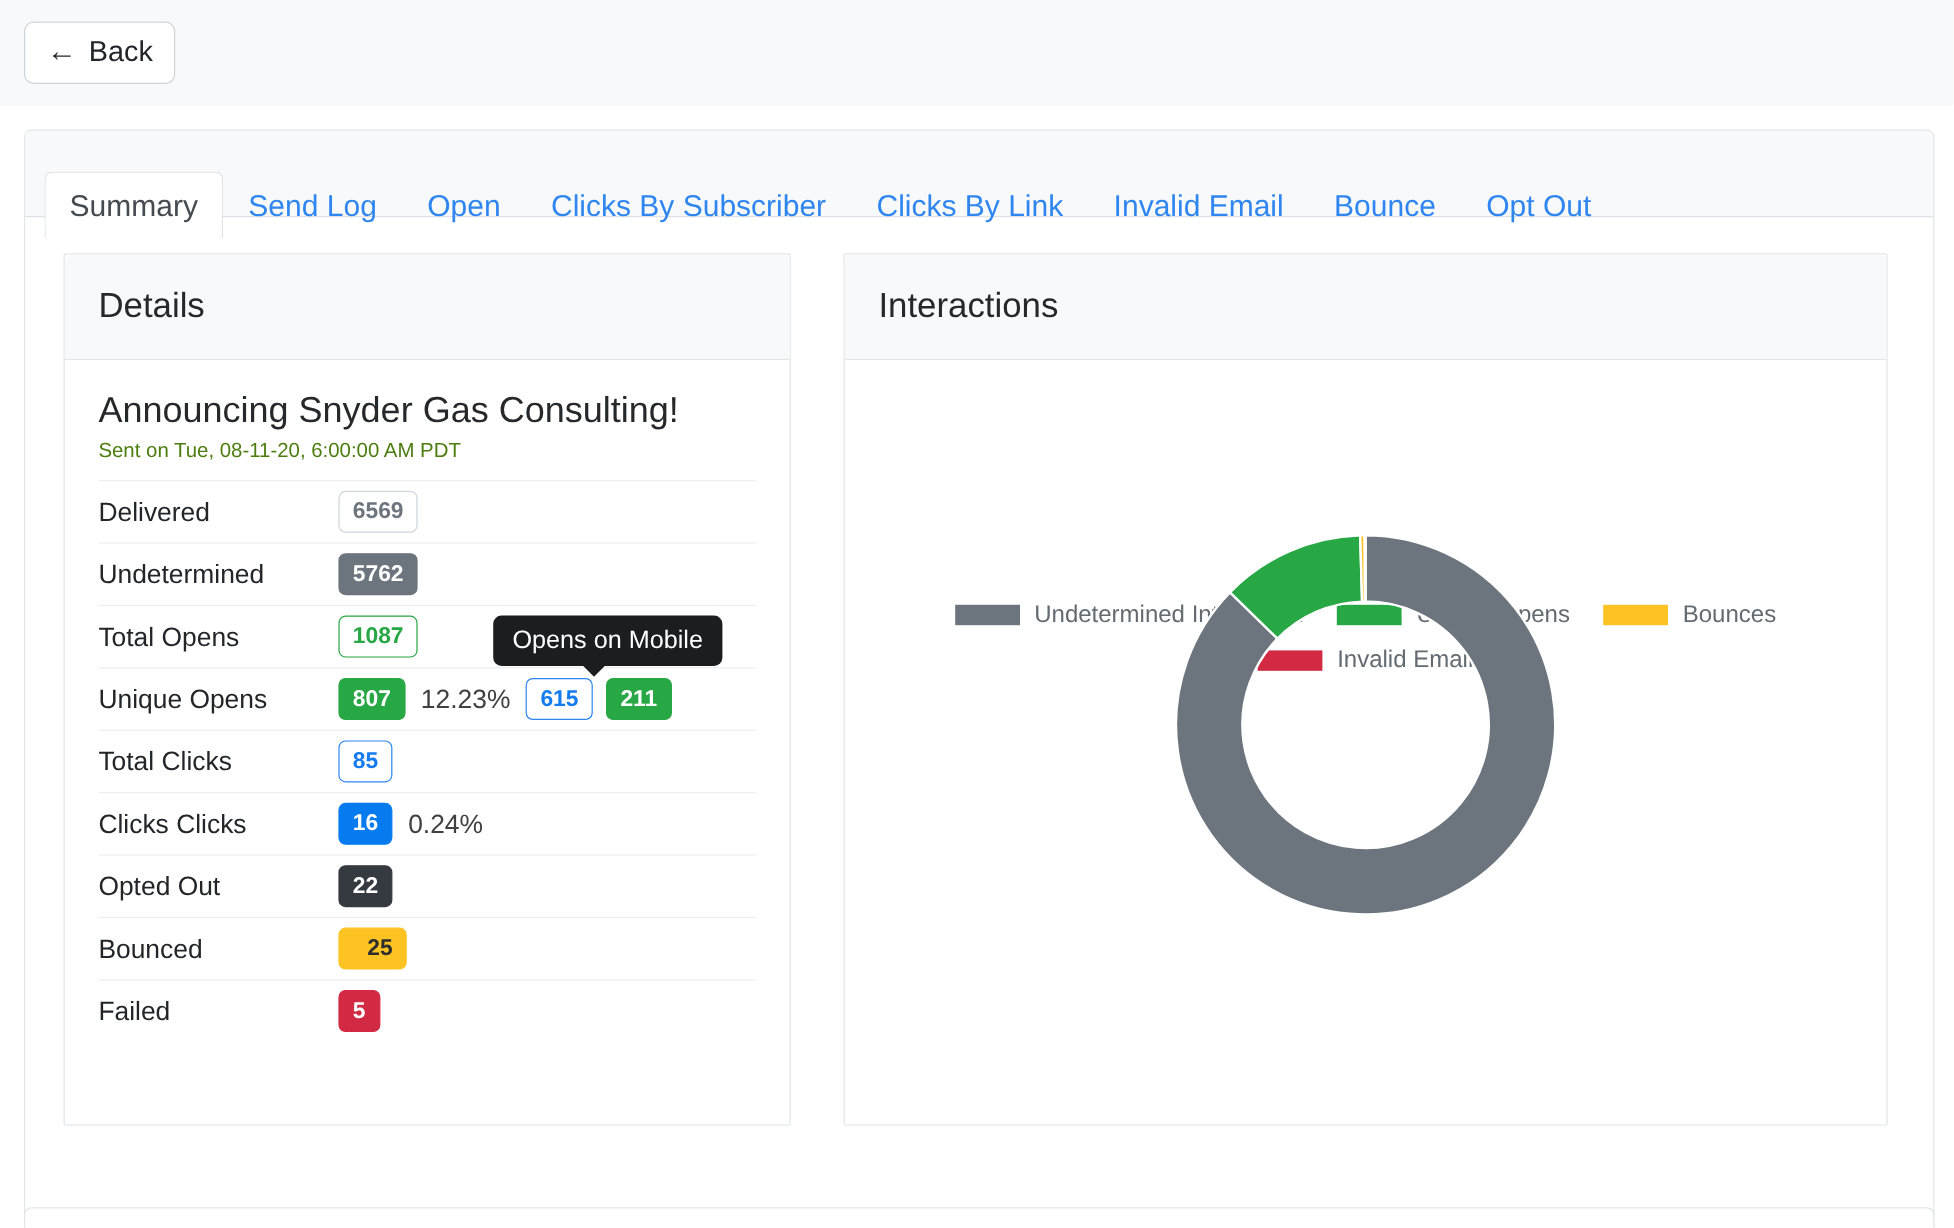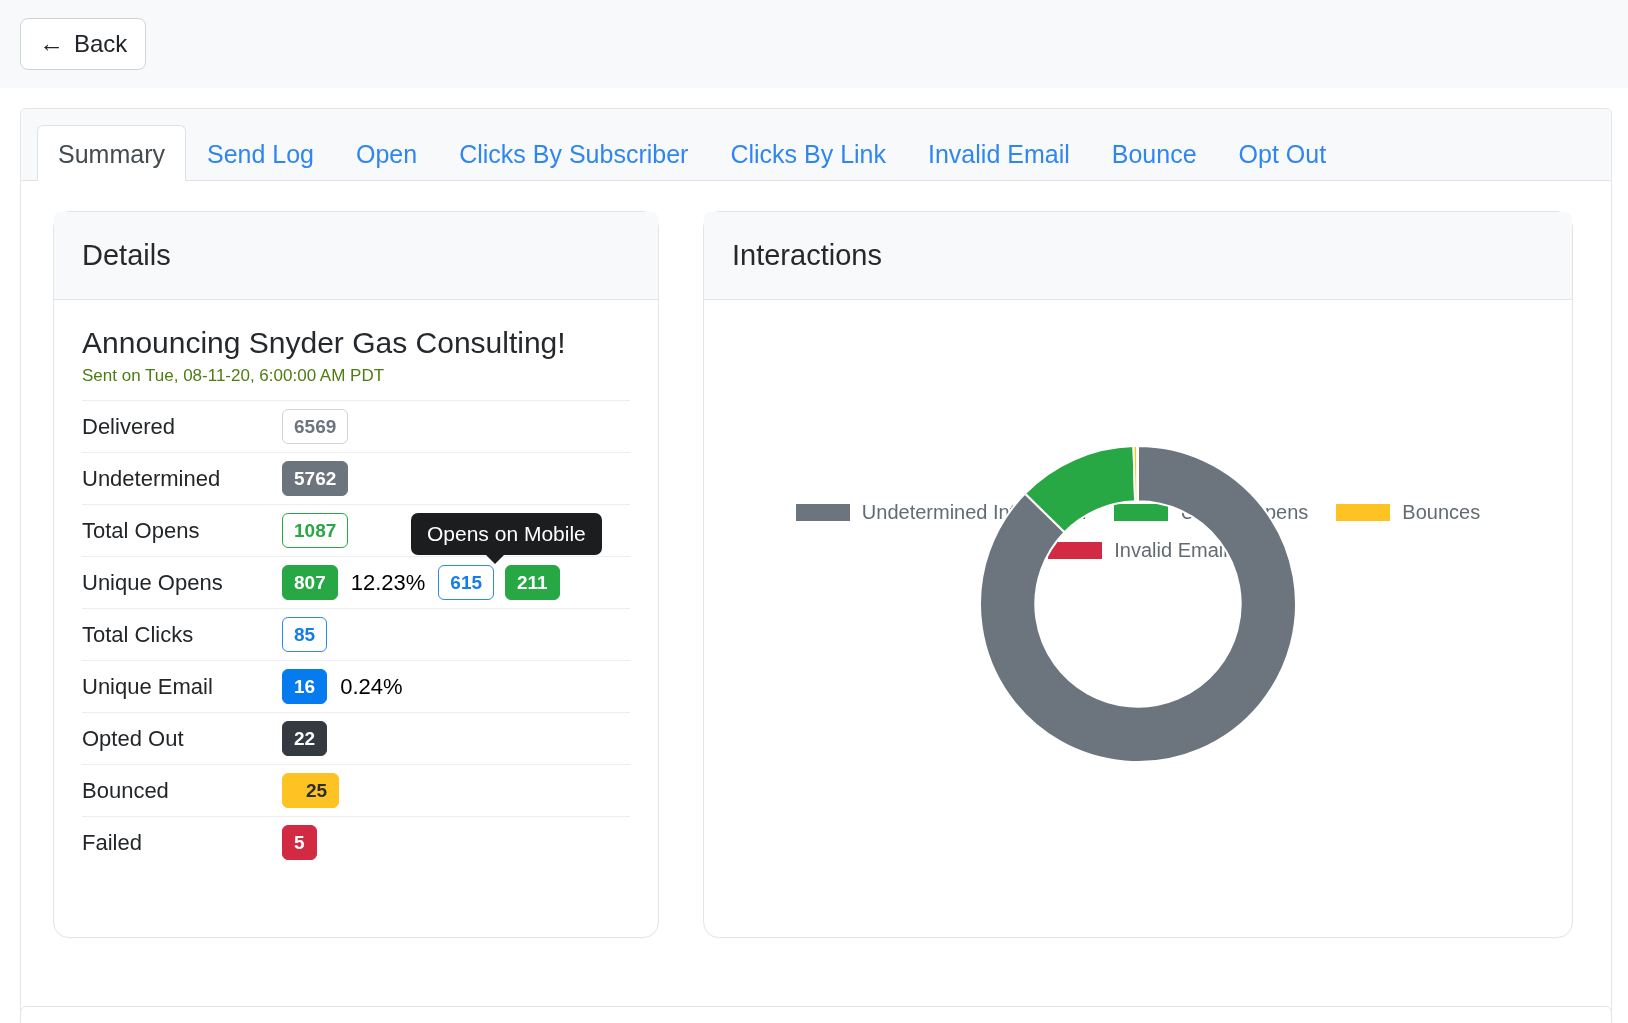--- a/index.html
+++ b/index.html
@@ -88,41 +88,41 @@
     color: #2f86f0;
     padding: 0 20px;
     height: 56px;
     line-height: 56px;
     cursor: pointer;
     white-space: nowrap;
     box-sizing: border-box;
     border: 1px solid transparent;
     border-bottom: none;
     position: relative;
-    top: 1px;
+    top: 19px;
     border-radius: 6px 6px 0 0;
   }
   .tab.active {
     color: #444b51;
     background: #ffffff;
     border-color: #dee2e6;
     border-bottom: 1px solid #ffffff;
   }
 
   
   .cards-row {
     display: flex;
     gap: 44px;
     padding: 30px 32px 0 32px;
     box-sizing: border-box;
   }
   .card {
     background: #ffffff;
     border: 1px solid #e3e6e8;
-    border-radius: 16px;
+    border-radius: 2px;
     box-sizing: border-box;
     box-shadow: 0 1px 1px rgba(0,0,0,0.02);
   }
   .card-header {
     height: 88px;
     background: #f8f9fa;
     border-bottom: 1px solid #e3e6e8;
     display: flex;
     align-items: center;
     padding-left: 28px;
@@ -187,21 +187,21 @@
   .badge.solid-secondary   { background:#6c757d; border-color:#6c757d; color:#ffffff; }
   .badge.outline-success   { background:#ffffff; border-color:#28a745; color:#28a745; }
   .badge.solid-success     { background:#28a745; border-color:#28a745; color:#ffffff; }
   .badge.outline-primary   { background:#ffffff; border-color:#2f86f0; color:#147bf0; }
   .badge.solid-primary     { background:#057bef; border-color:#057bef; color:#ffffff; }
   .badge.solid-dark        { background:#343a40; border-color:#343a40; color:#ffffff; }
   .badge.solid-warning     { background:#fdc323; border-color:#fdc323; color:#2e2e2e;padding-left:23px; }
   .badge.solid-danger      { background:#d32a44; border-color:#d32a44; color:#ffffff; }
   .metric-percent {
     font-size: 22px;
-    color: #000000;
+    color: #404040;
     padding: 0 2px;
   }
 
   
   .tooltip-box {
     position: absolute;
     left: 129px;
     top: -52px;
     background: #1b1d1f;
     color: #ffffff;
@@ -366,21 +366,21 @@
           </div>
 
           <div class="metric-row">
             <div class="metric-label">Total Clicks</div>
             <div class="metric-values">
               <span class="badge outline-primary">85</span>
             </div>
           </div>
 
           <div class="metric-row">
-            <div class="metric-label">Unique Email</div>
+            <div class="metric-label">Clicks Clicks</div>
             <div class="metric-values">
               <span class="badge solid-primary">16</span>
               <span class="metric-percent">0.24%</span>
             </div>
           </div>
 
           <div class="metric-row">
             <div class="metric-label">Opted Out</div>
             <div class="metric-values">
               <span class="badge solid-dark">22</span>

